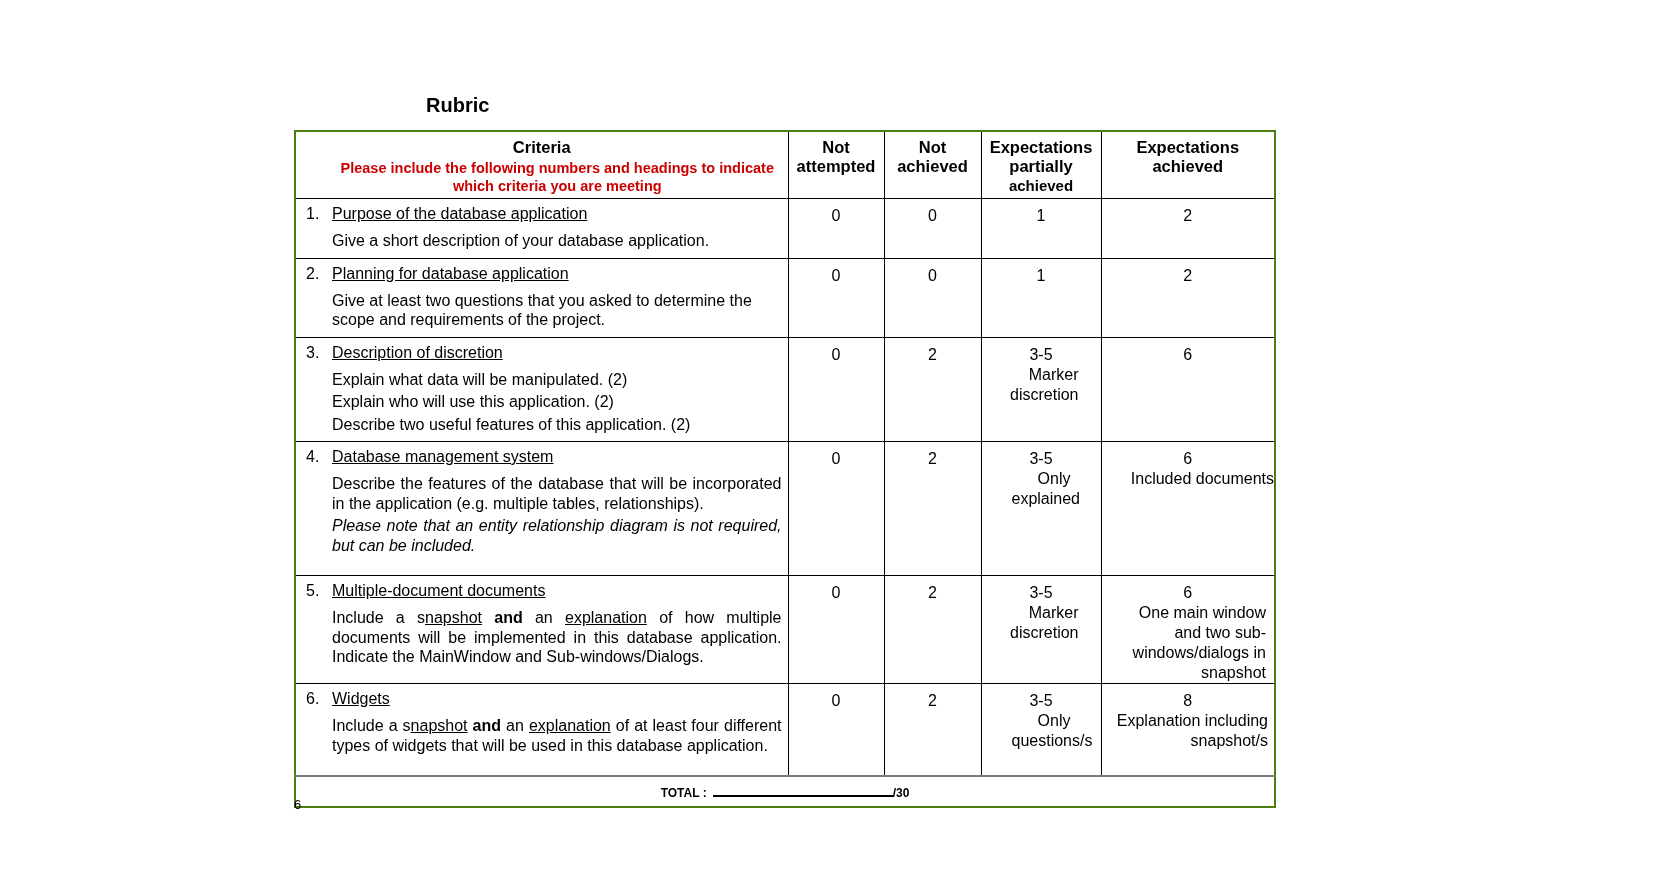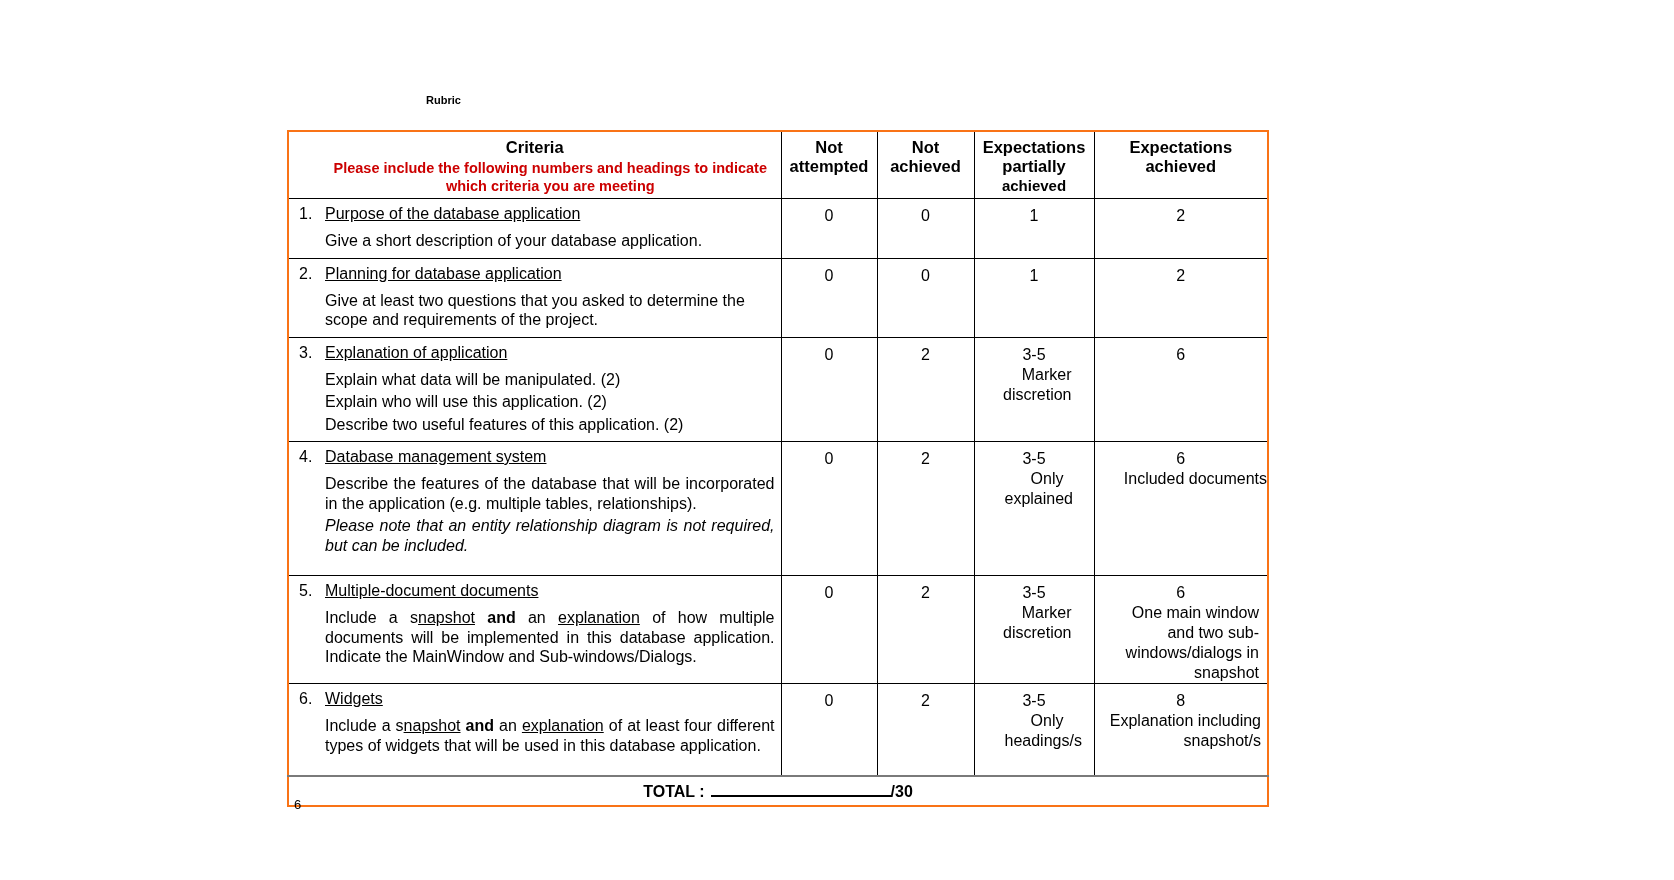--- a/index.html
+++ b/index.html
@@ -1,22 +1,22 @@
 <!DOCTYPE html>
 <html><head>
   <meta charset="utf-8">
   <style>
     html, body { margin: 0; padding: 0; background: #ffffff; }
     body { width: 1674px; height: 880px; position: relative; overflow: hidden;
            font-family: "Liberation Sans", sans-serif; color: #000; }
-    .rubric-title { position: absolute; left: 426px; top: 94px; font-size: 11px; font-weight: bold; }
+    .rubric-title { position: absolute; left: 426px; top: 94px; font-size: 20px; font-weight: bold; }
     .page-num { position: absolute; left: 294px; top: 797px; font-size: 13px; }
-    table.rubric { position: absolute; left: 287px; top: 130px; width: 980px;
+    table.rubric { position: absolute; left: 294px; top: 130px; width: 980px;
                    border-collapse: collapse; table-layout: fixed;
-                   border: 2px solid #f97316; font-size: 16px; }
+                   border: 2px solid #4d7c0f; font-size: 16px; }
     table.rubric td, table.rubric th { border: 1.3px solid #000; vertical-align: top; padding: 0; }
     col.c-crit { width: 493px; }
     col.c-na { width: 96px; }
     col.c-nach { width: 97px; }
     col.c-part { width: 120px; }
     col.c-ach { width: 174px; }
     th { font-weight: bold; text-align: center; line-height: 19px; padding-top: 6px !important; font-size: 16.5px; }
     th.crit-head { height: 60px; }
     .crit-title { display: block; }
     .crit-note { display: block; color: #cc0000; font-size: 14.5px; line-height: 18px; margin-top: 2px; padding-left: 31px; }
@@ -33,21 +33,21 @@
     .just { text-align: justify; text-align-last: left; }
     .ital { font-style: italic; }
     .u { text-decoration: underline; }
     .b { font-weight: bold; }
     tr.r1 td { height: 43px; }
     tr.r2 td { height: 61px; }
     tr.r3 td { height: 88px; }
     tr.r4 td { height: 124px; }
     tr.r5 td { height: 97px; }
     tr.r6 td { height: 82px; }
-    td.total { text-align: center; height: 26px; font-weight: bold; font-size: 16px; line-height: 26px; border-top: 2px solid #7a7a7a !important; }
+    td.total { text-align: center; height: 26px; font-weight: bold; font-size: 12px; line-height: 26px; border-top: 2px solid #7a7a7a !important; }
     .total-line { display: inline-block; width: 180px; border-bottom: 2px solid #000; height: 18px; vertical-align: baseline; margin-left: 6px; }
   </style>
 </head>
 <body>
 
 <div class="rubric-title">Rubric</div>
 
 <table class="rubric">
   <colgroup>
     <col class="c-crit">
@@ -126,21 +126,21 @@
         </td>
     <td class="score">
           <span class="num">2</span>
         </td>
   </tr>
 
   <tr class="r3">
     <td class="crit">
       <div class="crit-head-line">
         <span class="crit-idx">3.</span>
-        <span class="crit-heading">Explanation of application</span>
+        <span class="crit-heading">Description of discretion</span>
       </div>
       <div class="crit-body">
         <p>Explain what data will be manipulated. (2)</p>
         <p>Explain who will use this application. (2)</p>
         <p>Describe two useful features of this application. (2)</p>
       </div>
     </td>
     <td class="score">
           <span class="num">0</span>
         </td>
@@ -220,21 +220,21 @@
       </div>
     </td>
     <td class="score">
           <span class="num">0</span>
         </td>
     <td class="score">
           <span class="num">2</span>
         </td>
     <td class="score">
       <span class="num">3-5</span>
-      <span class="desc" style="padding:0 30px">Only headings/s</span>
+      <span class="desc" style="padding:0 30px">Only questions/s</span>
     </td>
     <td class="score">
       <span class="num">8</span>
       <span class="desc" style="padding:0 6px">Explanation including snapshot/s</span>
     </td>
   </tr>
 
   <tr>
     <td class="total" colspan="5">
       <span>TOTAL :</span><span class="total-line"></span><span>/30</span>

